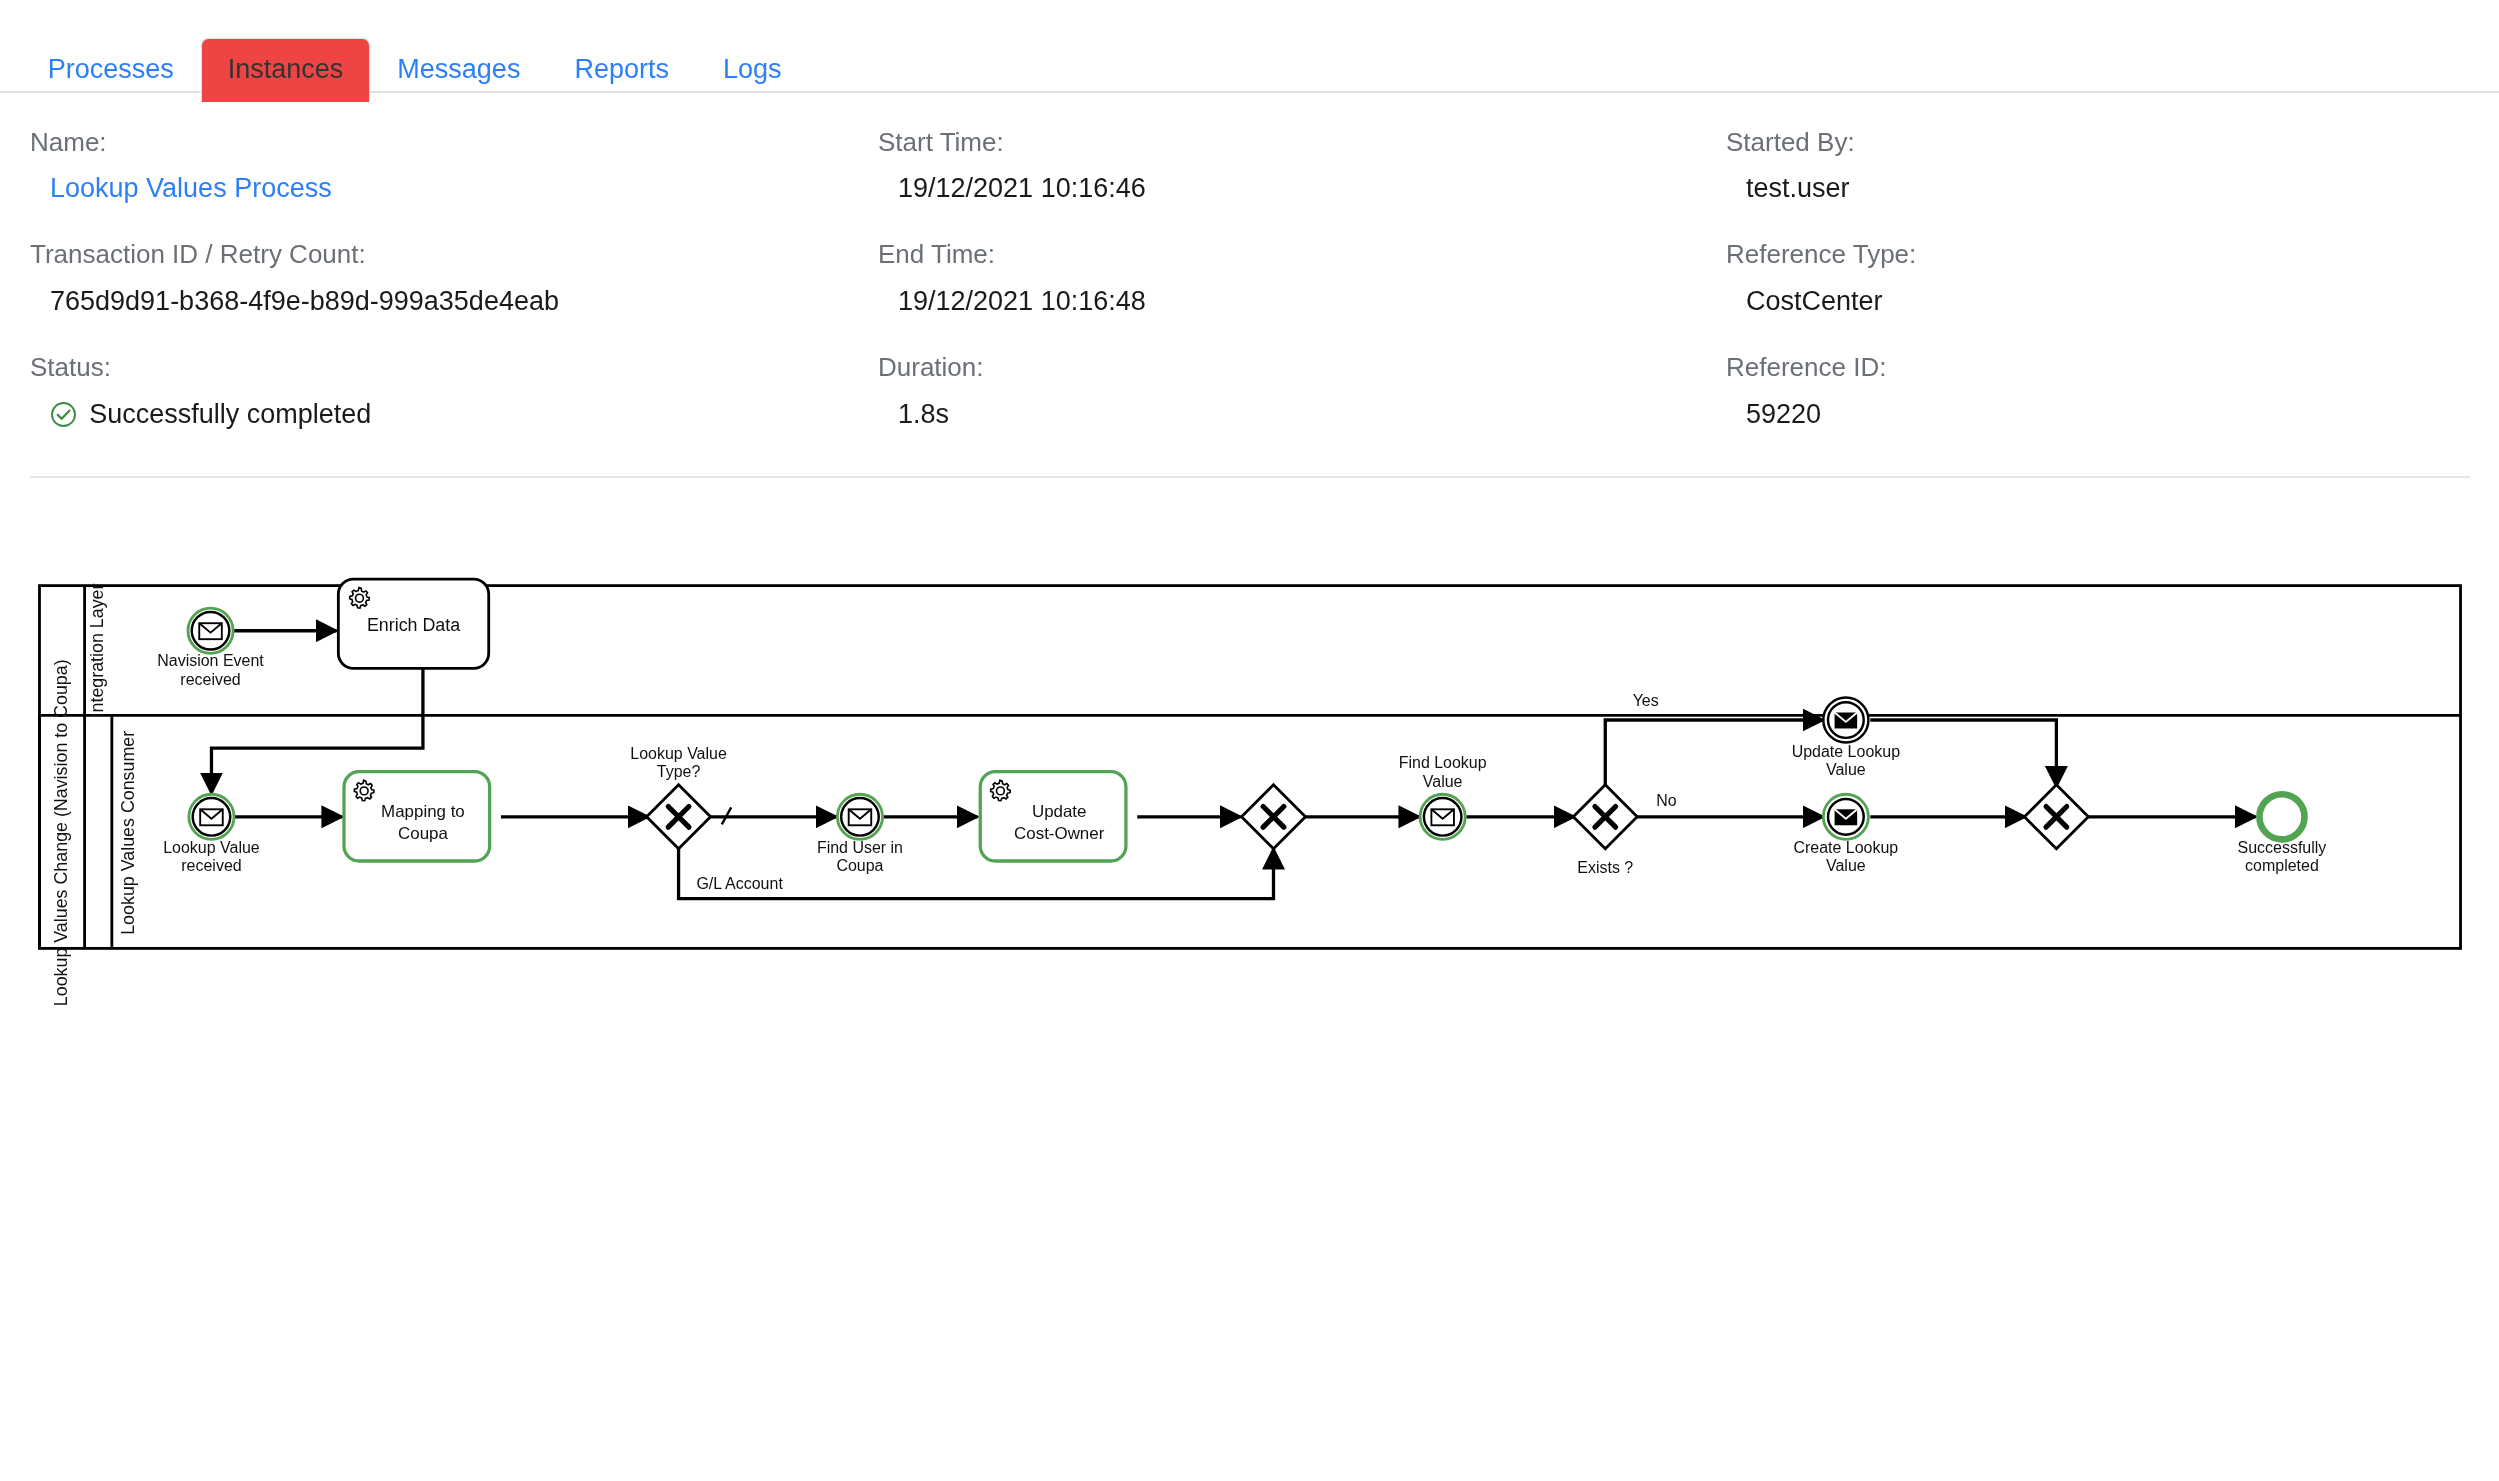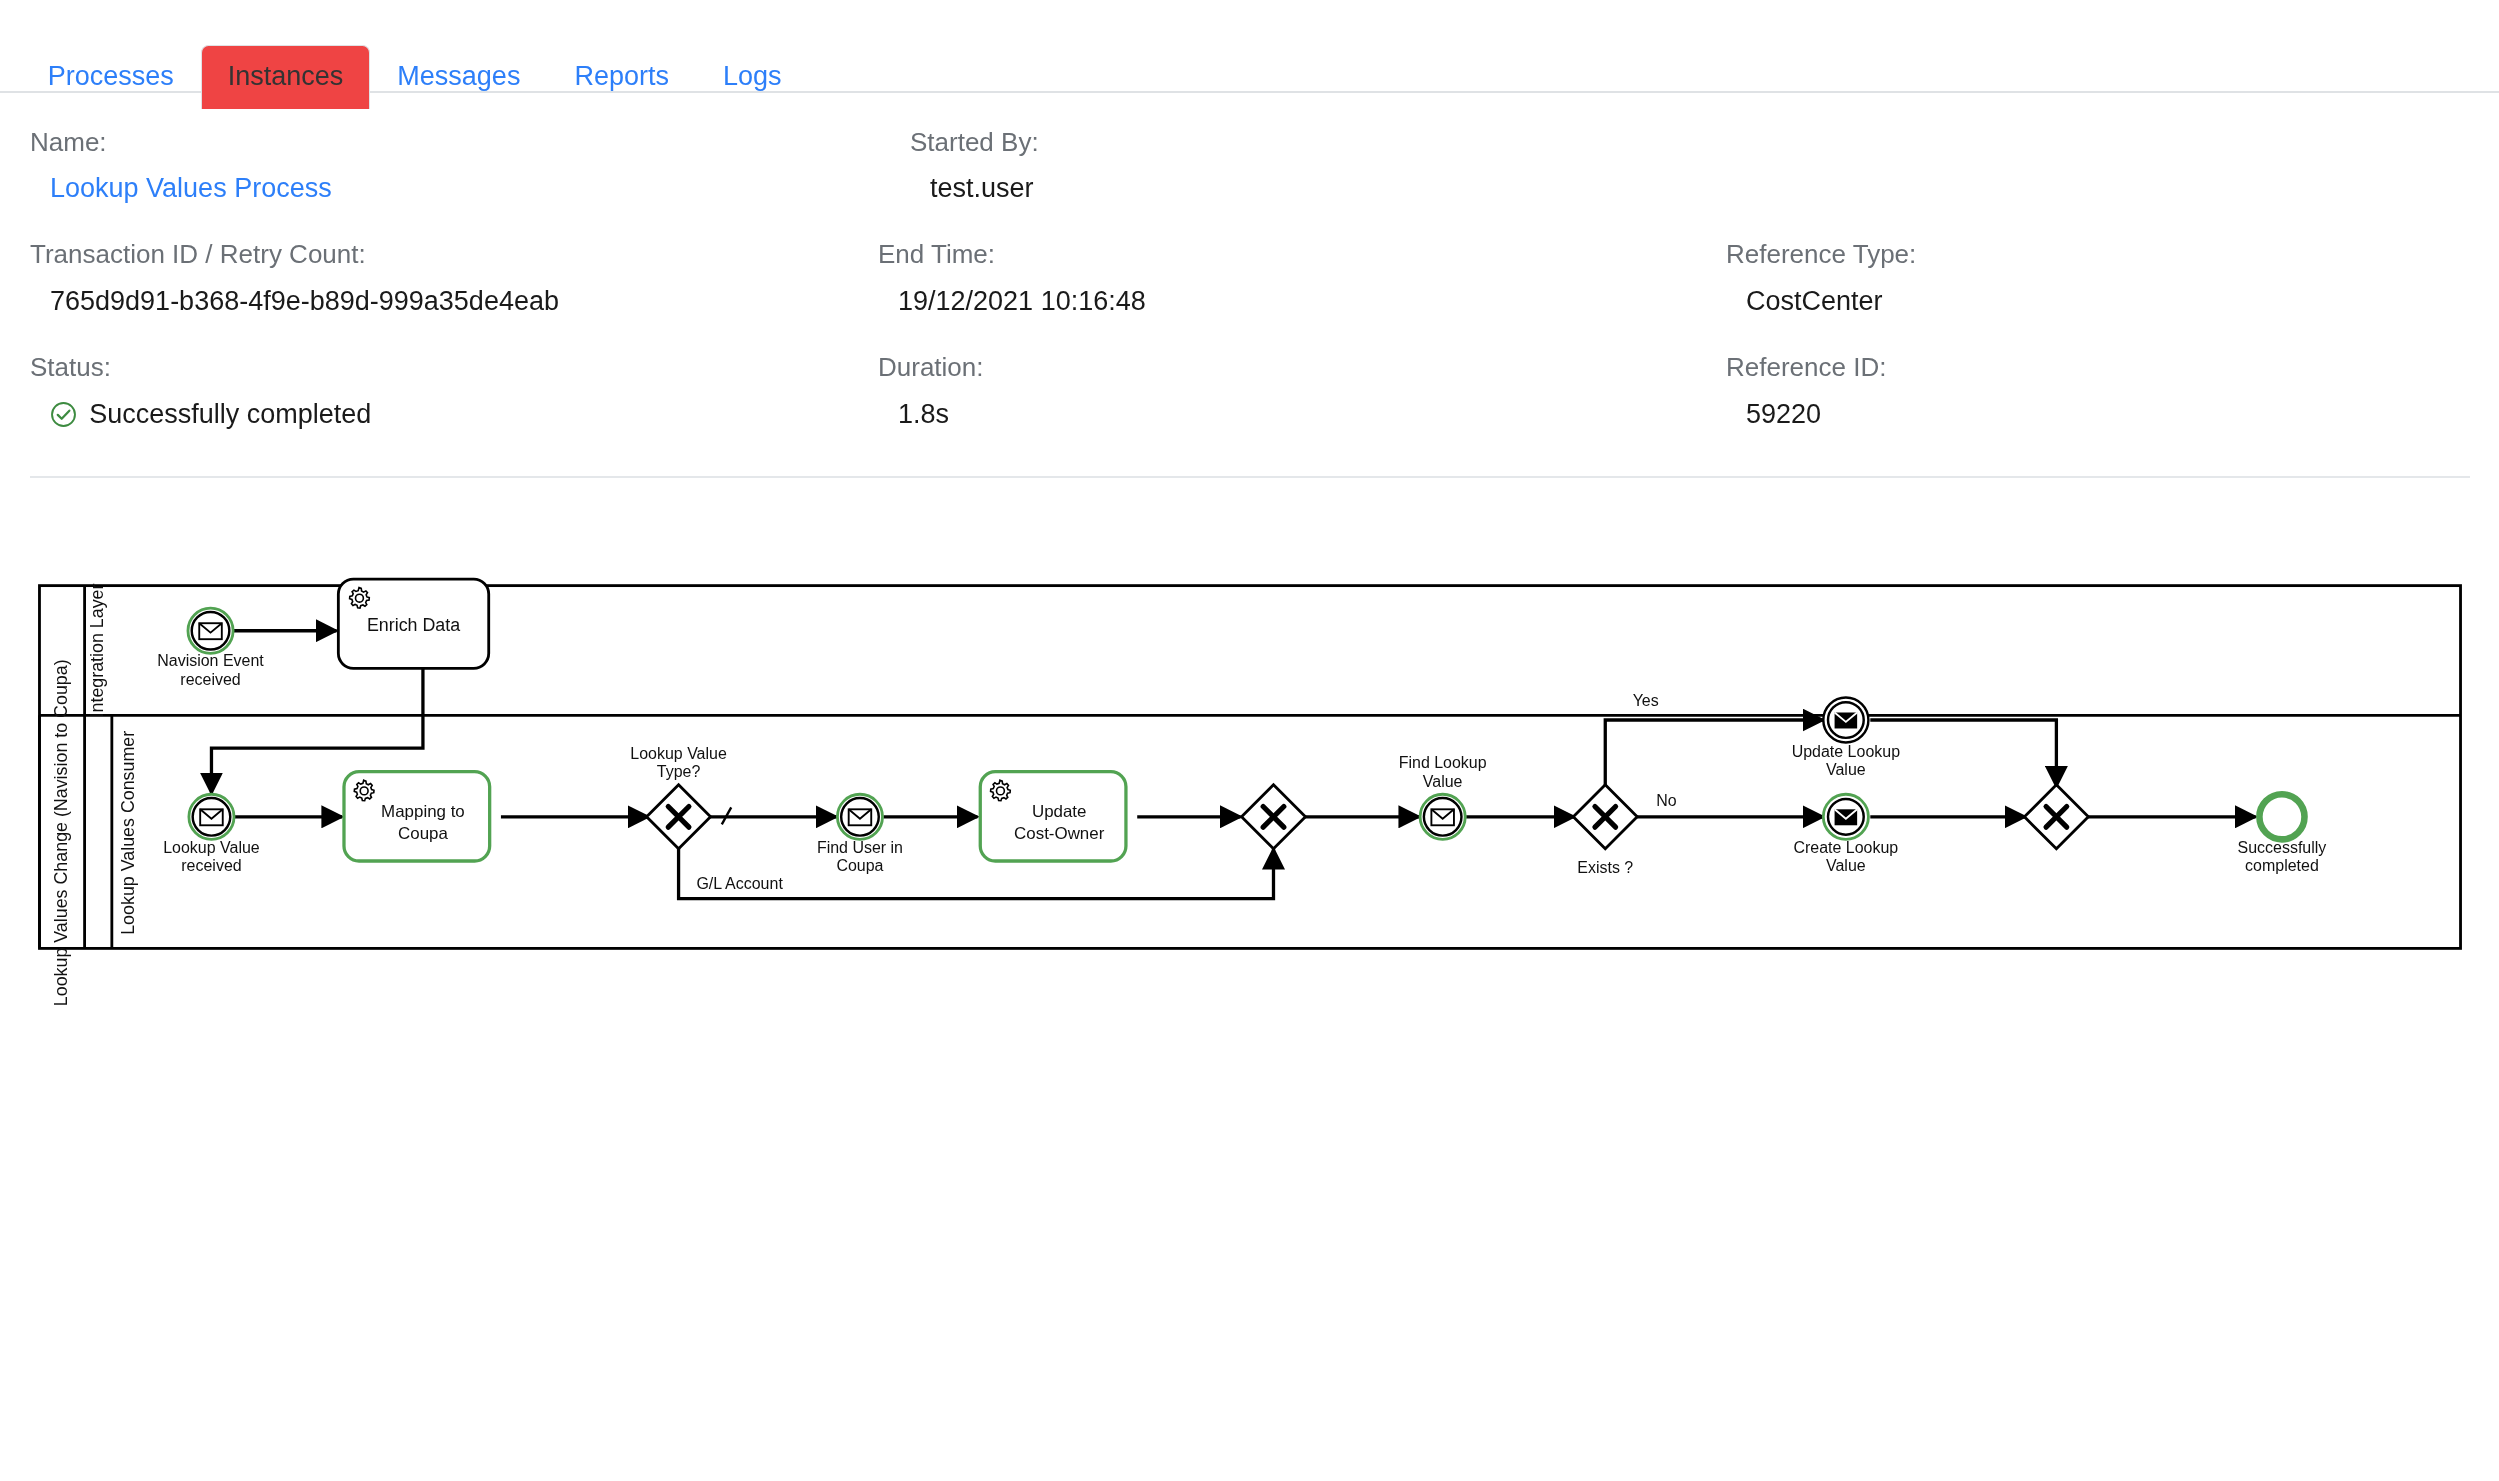--- a/index.html
+++ b/index.html
@@ -4,21 +4,21 @@
 <style>
   html,body{margin:0;padding:0;background:#fff;}
   body{width:2500px;height:1481px;font-family:"Liberation Sans",sans-serif;color:#1a1a1a;overflow:hidden;}
 
   
   .tabbar{position:relative;height:85px;margin-top:7.5px;}
   .tabbar:after{content:"";position:absolute;left:0;right:0;bottom:0;height:1.9px;background:#dfe2e5;}
   .tabs{position:absolute;left:20.7px;bottom:0;display:flex;align-items:flex-end;z-index:2;}
   .tab{font-size:27px;color:#2d7ff9;padding:17px 26px 19px;cursor:pointer;line-height:1;
        border:1.9px solid transparent;border-bottom:none;border-radius:7.5px 7.5px 0 0;background:transparent;
-       position:relative;top:16px;white-space:nowrap;}
+       position:relative;top:9px;white-space:nowrap;}
   .tab.active{color:#333;background:#ef4444;border-color:#dfe2e5;}
 
   
   .details{position:relative;padding:36px 0 0 0;}
   .drow{display:flex;gap:44px;}
   .dcell{width:836px;padding-left:30px;box-sizing:border-box;}
   .dcell.c1{width:836px;}
   .dlabel{font-size:26px;color:#6b7076;line-height:1;padding-bottom:20.7px;}
   .dvalue{font-size:27px;color:#1a1a1a;line-height:1;padding-bottom:39px;white-space:nowrap;margin-left:20px;}
   .dvalue.link{color:#2d7ff9;cursor:pointer;}
@@ -45,20 +45,24 @@
 </div>
 
 <div class="details">
 
   <div class="drow">
     <div class="dcell c1">
       <div class="dlabel">Name:</div>
       <div class="dvalue link">Lookup Values Process</div>
     </div>
     <div class="dcell">
+      <div class="dlabel">Start Time:</div>
+      <div class="dvalue">19/12/2021 10:16:46</div>
+    </div>
+    <div class="dcell">
       <div class="dlabel">Started By:</div>
       <div class="dvalue">test.user</div>
     </div>
   </div>
 
   <div class="drow">
     <div class="dcell c1">
       <div class="dlabel">Transaction ID / Retry Count:</div>
       <div class="dvalue">765d9d91-b368-4f9e-b89d-999a35de4eab</div>
     </div>

